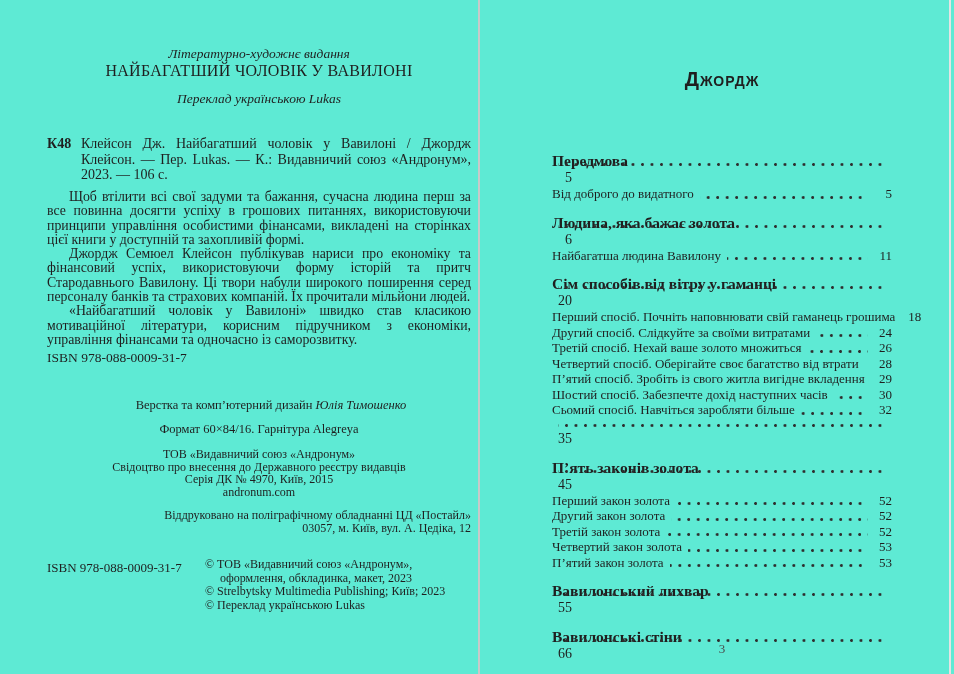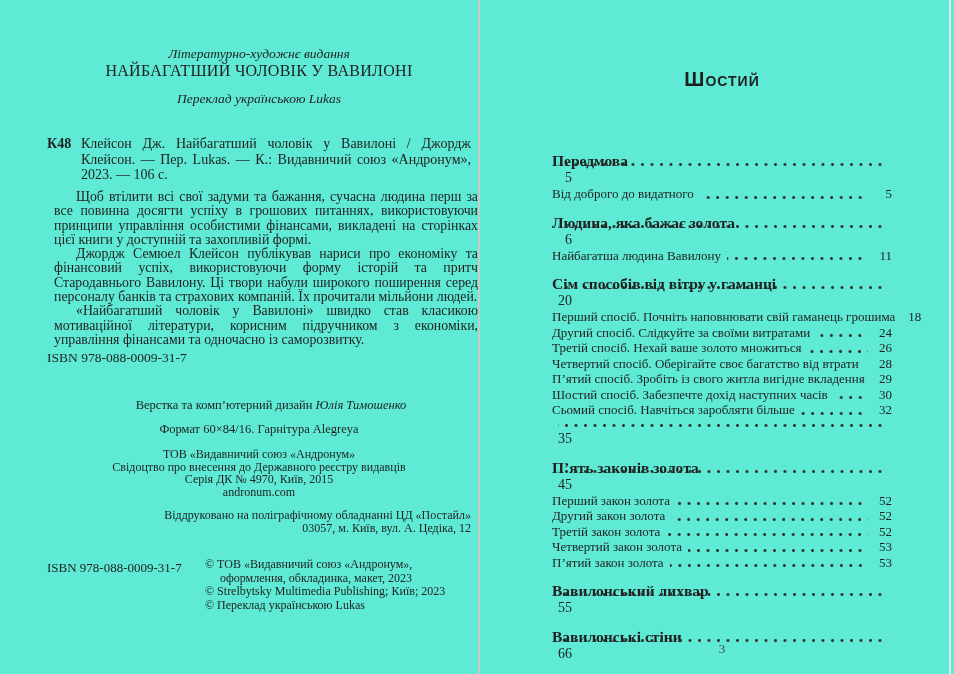--- a/index.html
+++ b/index.html
@@ -15,21 +15,21 @@
   .head { position:absolute; top:46px; left:0; width:100%; text-align:center; }
   .edition-note { font-style:italic; font-size:13.5px; line-height:16px; }
   .author-name { font-weight:bold; font-size:15px; line-height:17px; }
   .book-title { font-size:16px; line-height:18px; letter-spacing:.3px; }
   .translation-note { font-style:italic; font-size:13.5px; margin-top:11px; }
 
   .catalog { position:absolute; top:136px; left:0; width:100%; font-size:14px; line-height:15.5px; }
   .catalog-code { position:absolute; left:0; top:0; font-weight:bold; }
   .catalog-entry { margin-left:34px; text-align:justify; }
 
-  .annotation { position:absolute; top:190px; left:7px; width:100%; font-size:13.8px; line-height:14.3px; }
+  .annotation { position:absolute; top:190px; left:0; width:100%; font-size:13.8px; line-height:14.3px; }
   .annotation p { margin:0; text-indent:22px; text-align:justify; }
 
   .isbn-line { position:absolute; top:350px; left:0; font-size:13.5px; }
 
   .design-credit { position:absolute; top:398px; left:12px; width:100%; text-align:center; font-size:12.5px; }
   .design-credit .name { font-style:italic; }
   .format-line { position:absolute; top:422px; left:0; width:100%; text-align:center; font-size:12.5px; }
 
   .publisher-block { position:absolute; top:448px; left:0; width:100%; text-align:center; font-size:12px; line-height:12.7px; }
   .printer-block { position:absolute; top:509px; left:0; width:100%; text-align:right; font-size:12px; line-height:13px; }
@@ -111,21 +111,21 @@
         <div class="copyright-line">© Strelbytsky Multimedia Publishing; Київ; 2023</div>
         <div class="copyright-line">© Переклад українською Lukas</div>
       </div>
     </div>
   </div>
 
   <div class="gutter-line"></div>
   <div class="right-edge-line"></div>
 
   <div class="page-right">
-    <div class="toc-heading">Шостий</div>
+    <div class="toc-heading">Джордж</div>
 
     <div class="toc">
       <div class="toc-row chapter first">
           <span class="toc-label">Передмова</span>
           <span class="leader"></span>
           <span class="toc-page">5</span>
         </div>
       <div class="toc-row sub">
           <span class="toc-label">Від доброго до видатного</span>
           <span class="leader"></span>

